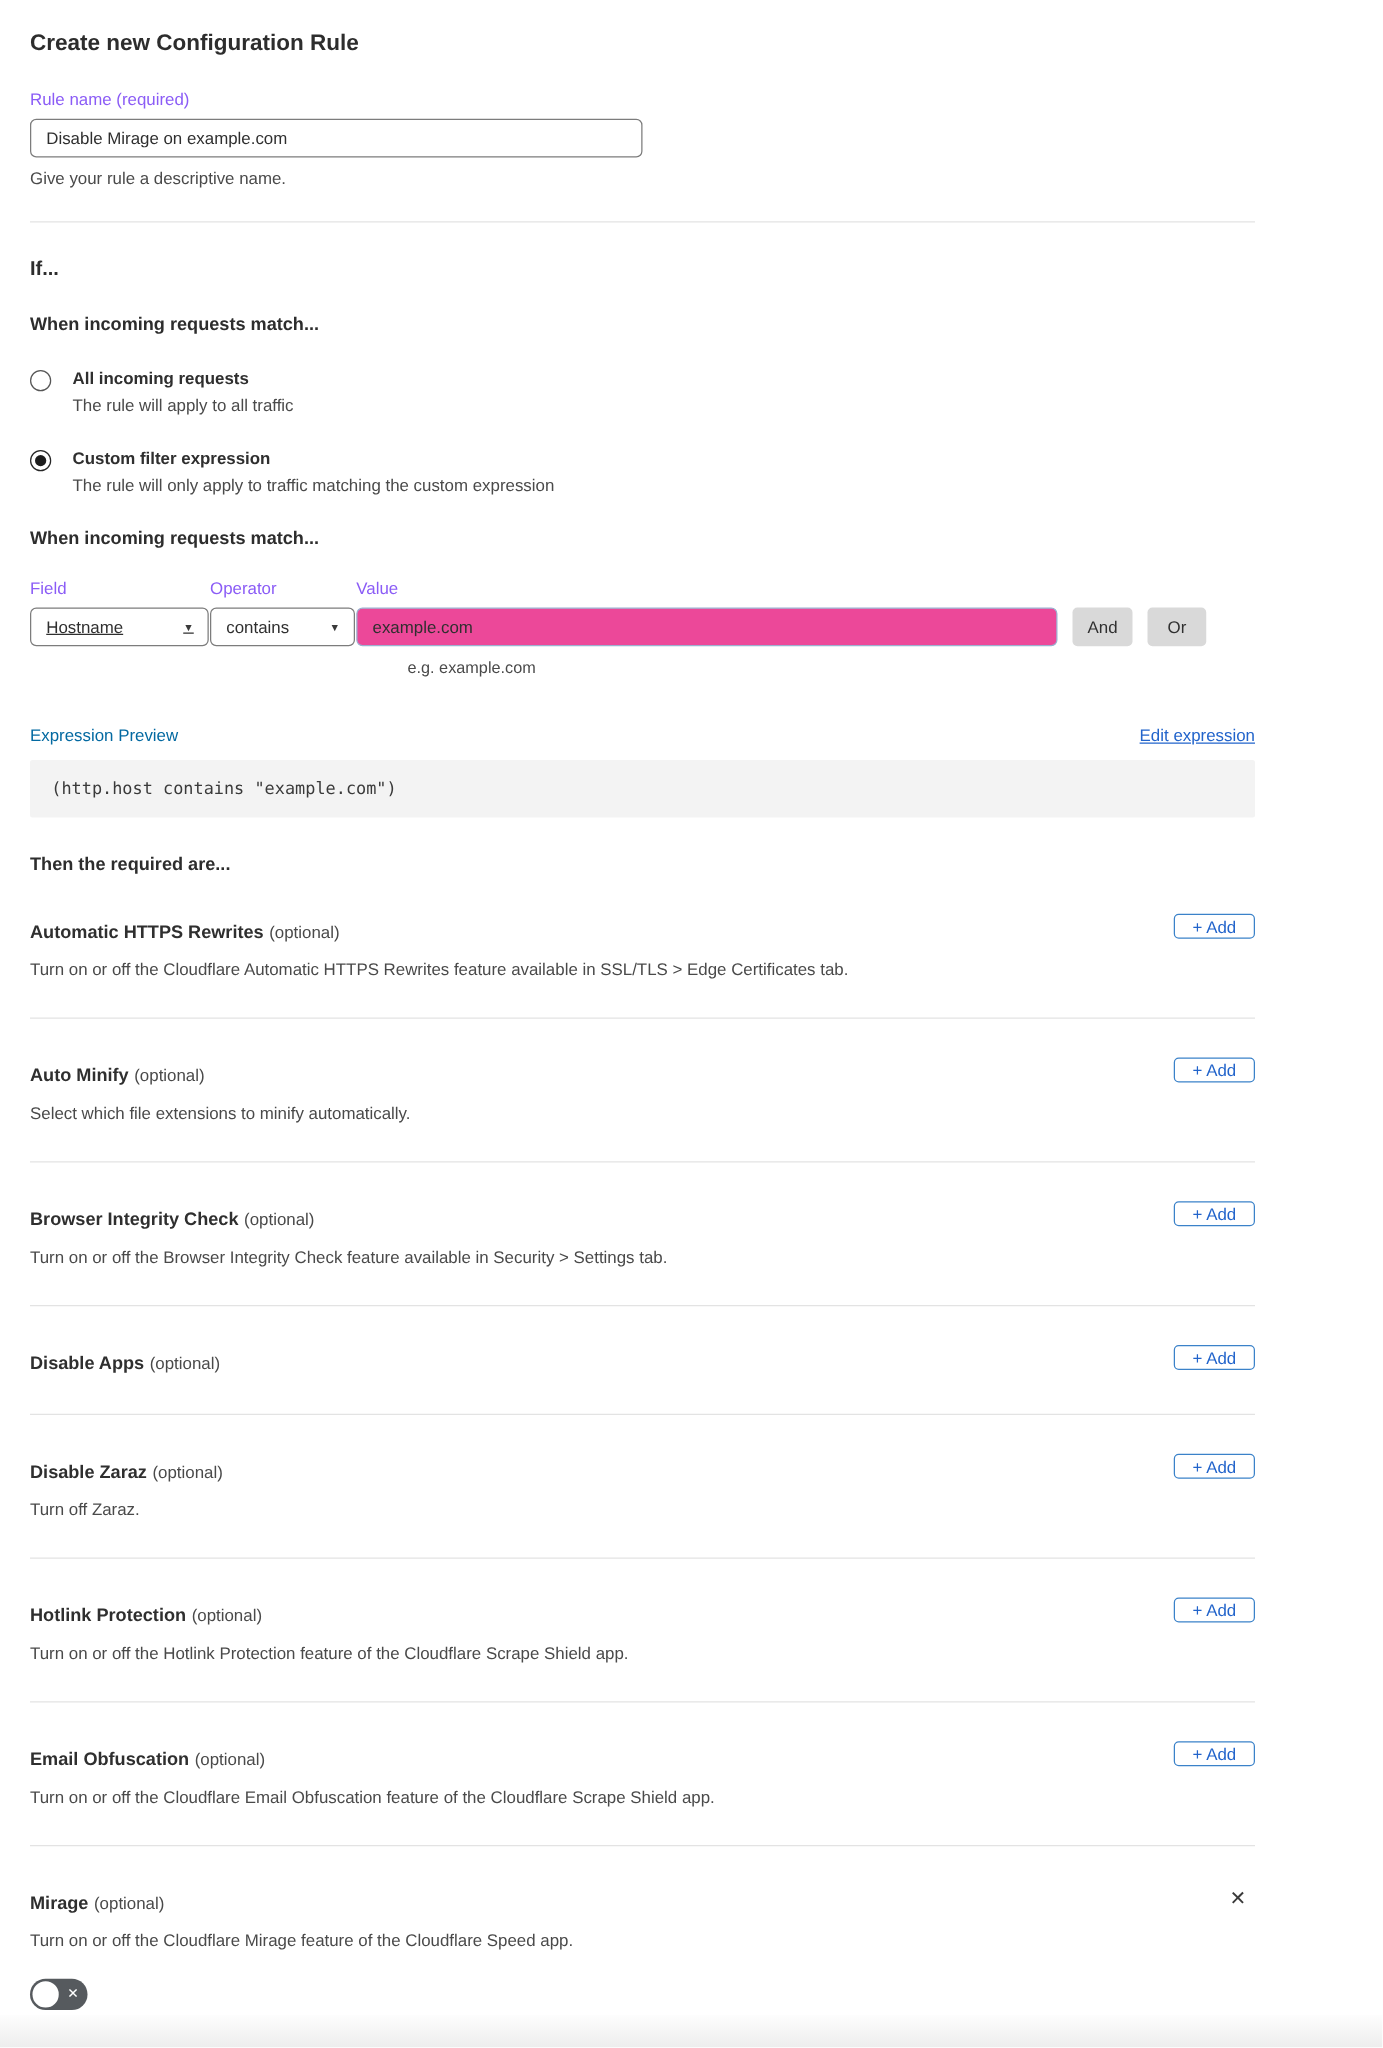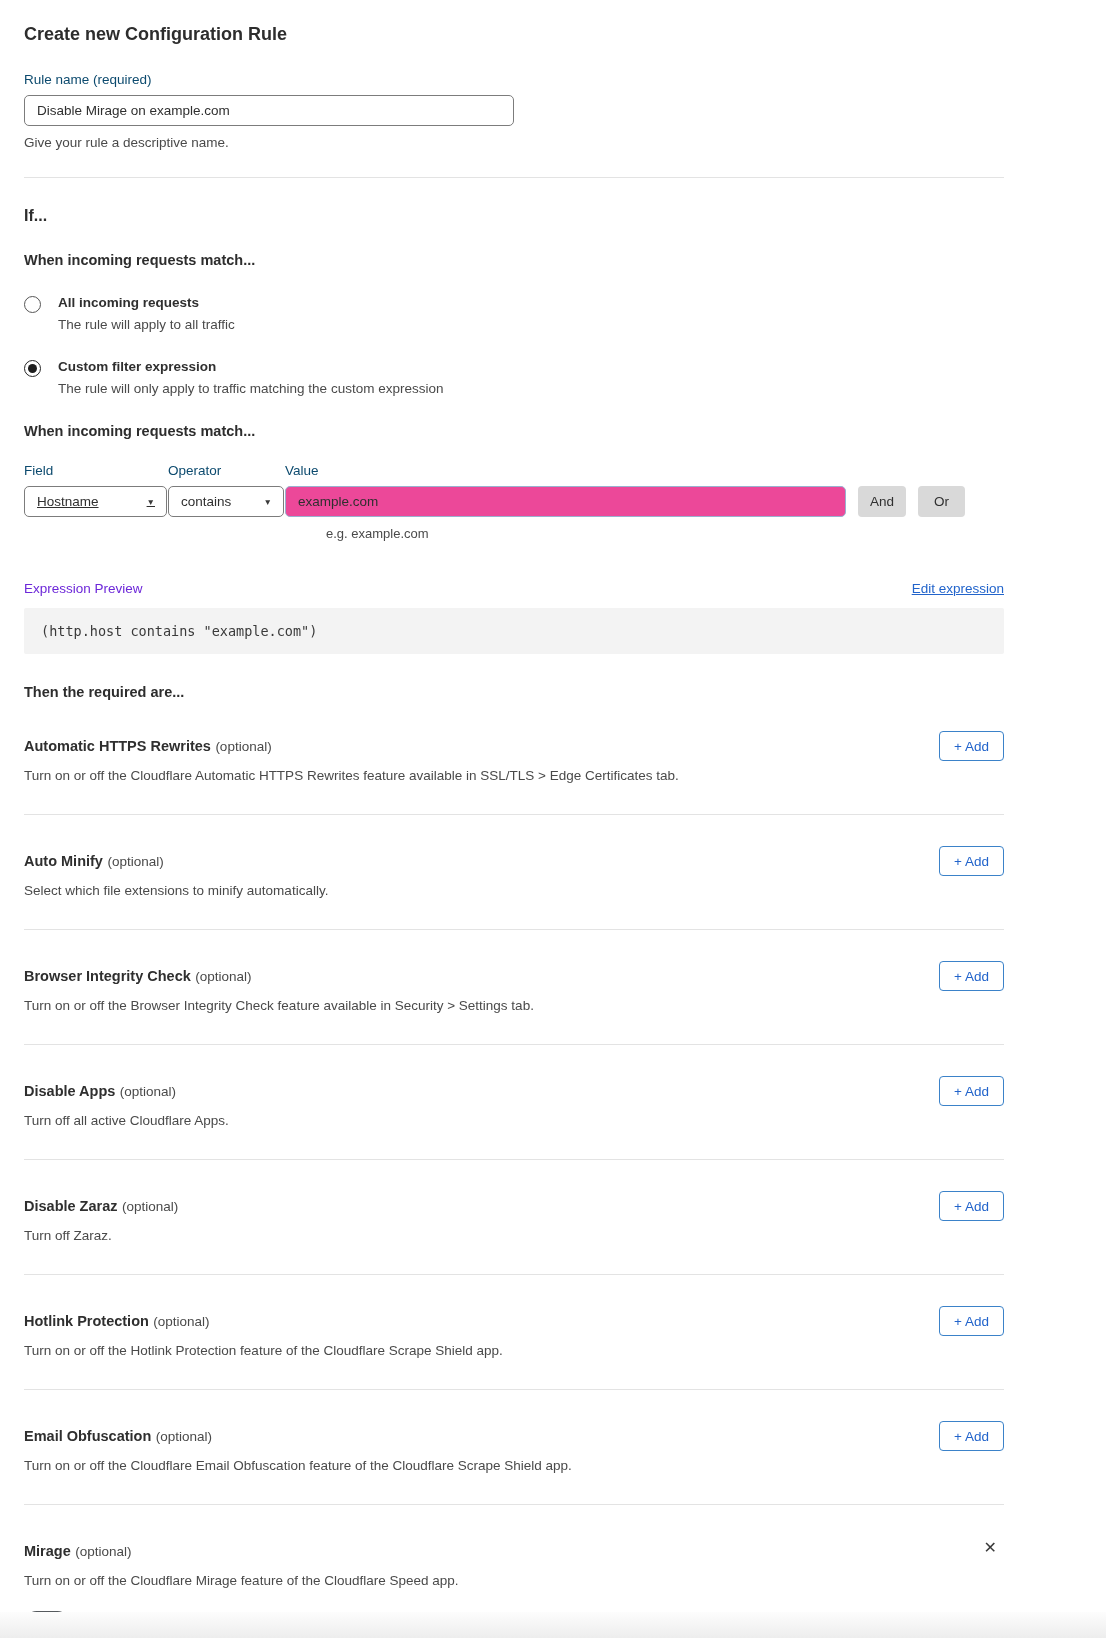--- a/index.html
+++ b/index.html
@@ -6,21 +6,21 @@
   html,body { margin:0; padding:0; }
   body {
     width:1106px; height:1638px; position:relative; overflow:hidden;
     background:#ffffff; color:#313131;
     font-family:"Liberation Sans", sans-serif;
   }
   .content { padding:14px 102px 0 24px; }
 
   .page-title { font-size:18px; font-weight:bold; color:#2d2d2d; margin:10px 0 27px; }
 
-  .form-label { font-size:13.5px; color:#0c4a6e; margin-bottom:8px; }
+  .form-label { font-size:13.5px; color:#8b5cf6; margin-bottom:8px; }
   .text-input {
     width:490px; height:31px; border:1px solid #7c7c7c; border-radius:5px;
     padding:0 12px; font-size:13.5px; color:#2f2f2f; background:#fff;
     font-family:"Liberation Sans", sans-serif; outline:none; display:block;
   }
   .helper { font-size:13.5px; color:#4a4a4a; margin-top:9px; }
 
   .divider { border:none; border-top:1px solid #e3e3e3; margin:27px 0 0; }
 
   .if-heading { font-size:16px; font-weight:bold; color:#2d2d2d; margin-top:29px; }
@@ -56,37 +56,37 @@
     font-family:"Liberation Sans", sans-serif; outline:none; display:block;
   }
   .grey-btn {
     height:31px; min-width:47px; padding:0 12px; margin-left:12px;
     background:#d9d9d9; border:none; border-radius:4px;
     font-size:13.5px; color:#303030; font-family:"Liberation Sans", sans-serif; cursor:pointer;
   }
   .value-helper { font-size:13px; color:#4a4a4a; margin:9px 0 0 302px; }
 
   .preview-row { display:flex; justify-content:space-between; align-items:baseline; margin-top:40px; }
-  .preview-label { font-size:13.5px; color:#6d28d9; }
+  .preview-label { font-size:13.5px; color:#0369a1; }
   .edit-link { font-size:13.5px; color:#2264cb; text-decoration:underline; cursor:pointer; }
   .code-block {
     margin-top:12px; background:#f3f3f3; border-radius:2px;
     padding:15px 17px; font-family:"DejaVu Sans Mono", monospace;
     font-size:13.5px; color:#3a3a3a;
   }
 
   .then-heading { font-size:14.5px; font-weight:bold; color:#2d2d2d; margin-top:30px; }
 
   .setting { position:relative; border-bottom:1px solid #e3e3e3; padding:37px 0 31px; }
   .setting.last { border-bottom:none; }
   .setting-title { font-size:14.5px; font-weight:bold; color:#2f2f2f; display:inline; }
   .setting-optional { font-size:13.5px; font-weight:normal; color:#4a4a4a; }
   .setting-desc { font-size:13.5px; color:#4a4a4a; margin-top:13px; }
   .add-btn {
-    position:absolute; right:0; top:31px; height:30px; padding:0 14px;
+    position:absolute; right:0; top:31px; height:20px; padding:0 14px;
     background:#ffffff; border:1px solid #3b82c9; border-radius:4px;
     color:#2264cb; font-size:13.5px; font-family:"Liberation Sans", sans-serif; cursor:pointer;
   }
   .close-x {
     position:absolute; right:7px; top:35px; font-size:16px; color:#3a3a3a;
     cursor:pointer; line-height:1; font-weight:normal;
   }
   .toggle {
     margin-top:23px; width:46px; height:25px; border-radius:13px;
     background:#565a5e; position:relative; cursor:pointer;
@@ -186,21 +186,20 @@
   <div class="setting">
     <span class="setting-title">Browser Integrity Check</span>
     <span class="setting-optional">(optional)</span>
     <div class="setting-desc">Turn on or off the Browser Integrity Check feature available in Security &gt; Settings tab.</div>
     <button class="add-btn">+ Add</button>
   </div>
 
   <div class="setting">
     <span class="setting-title">Disable Apps</span>
     <span class="setting-optional">(optional)</span>
-    <div class="setting-desc">Turn off all active Cloudflare Apps.</div>
     <button class="add-btn">+ Add</button>
   </div>
 
   <div class="setting">
     <span class="setting-title">Disable Zaraz</span>
     <span class="setting-optional">(optional)</span>
     <div class="setting-desc">Turn off Zaraz.</div>
     <button class="add-btn">+ Add</button>
   </div>
 

